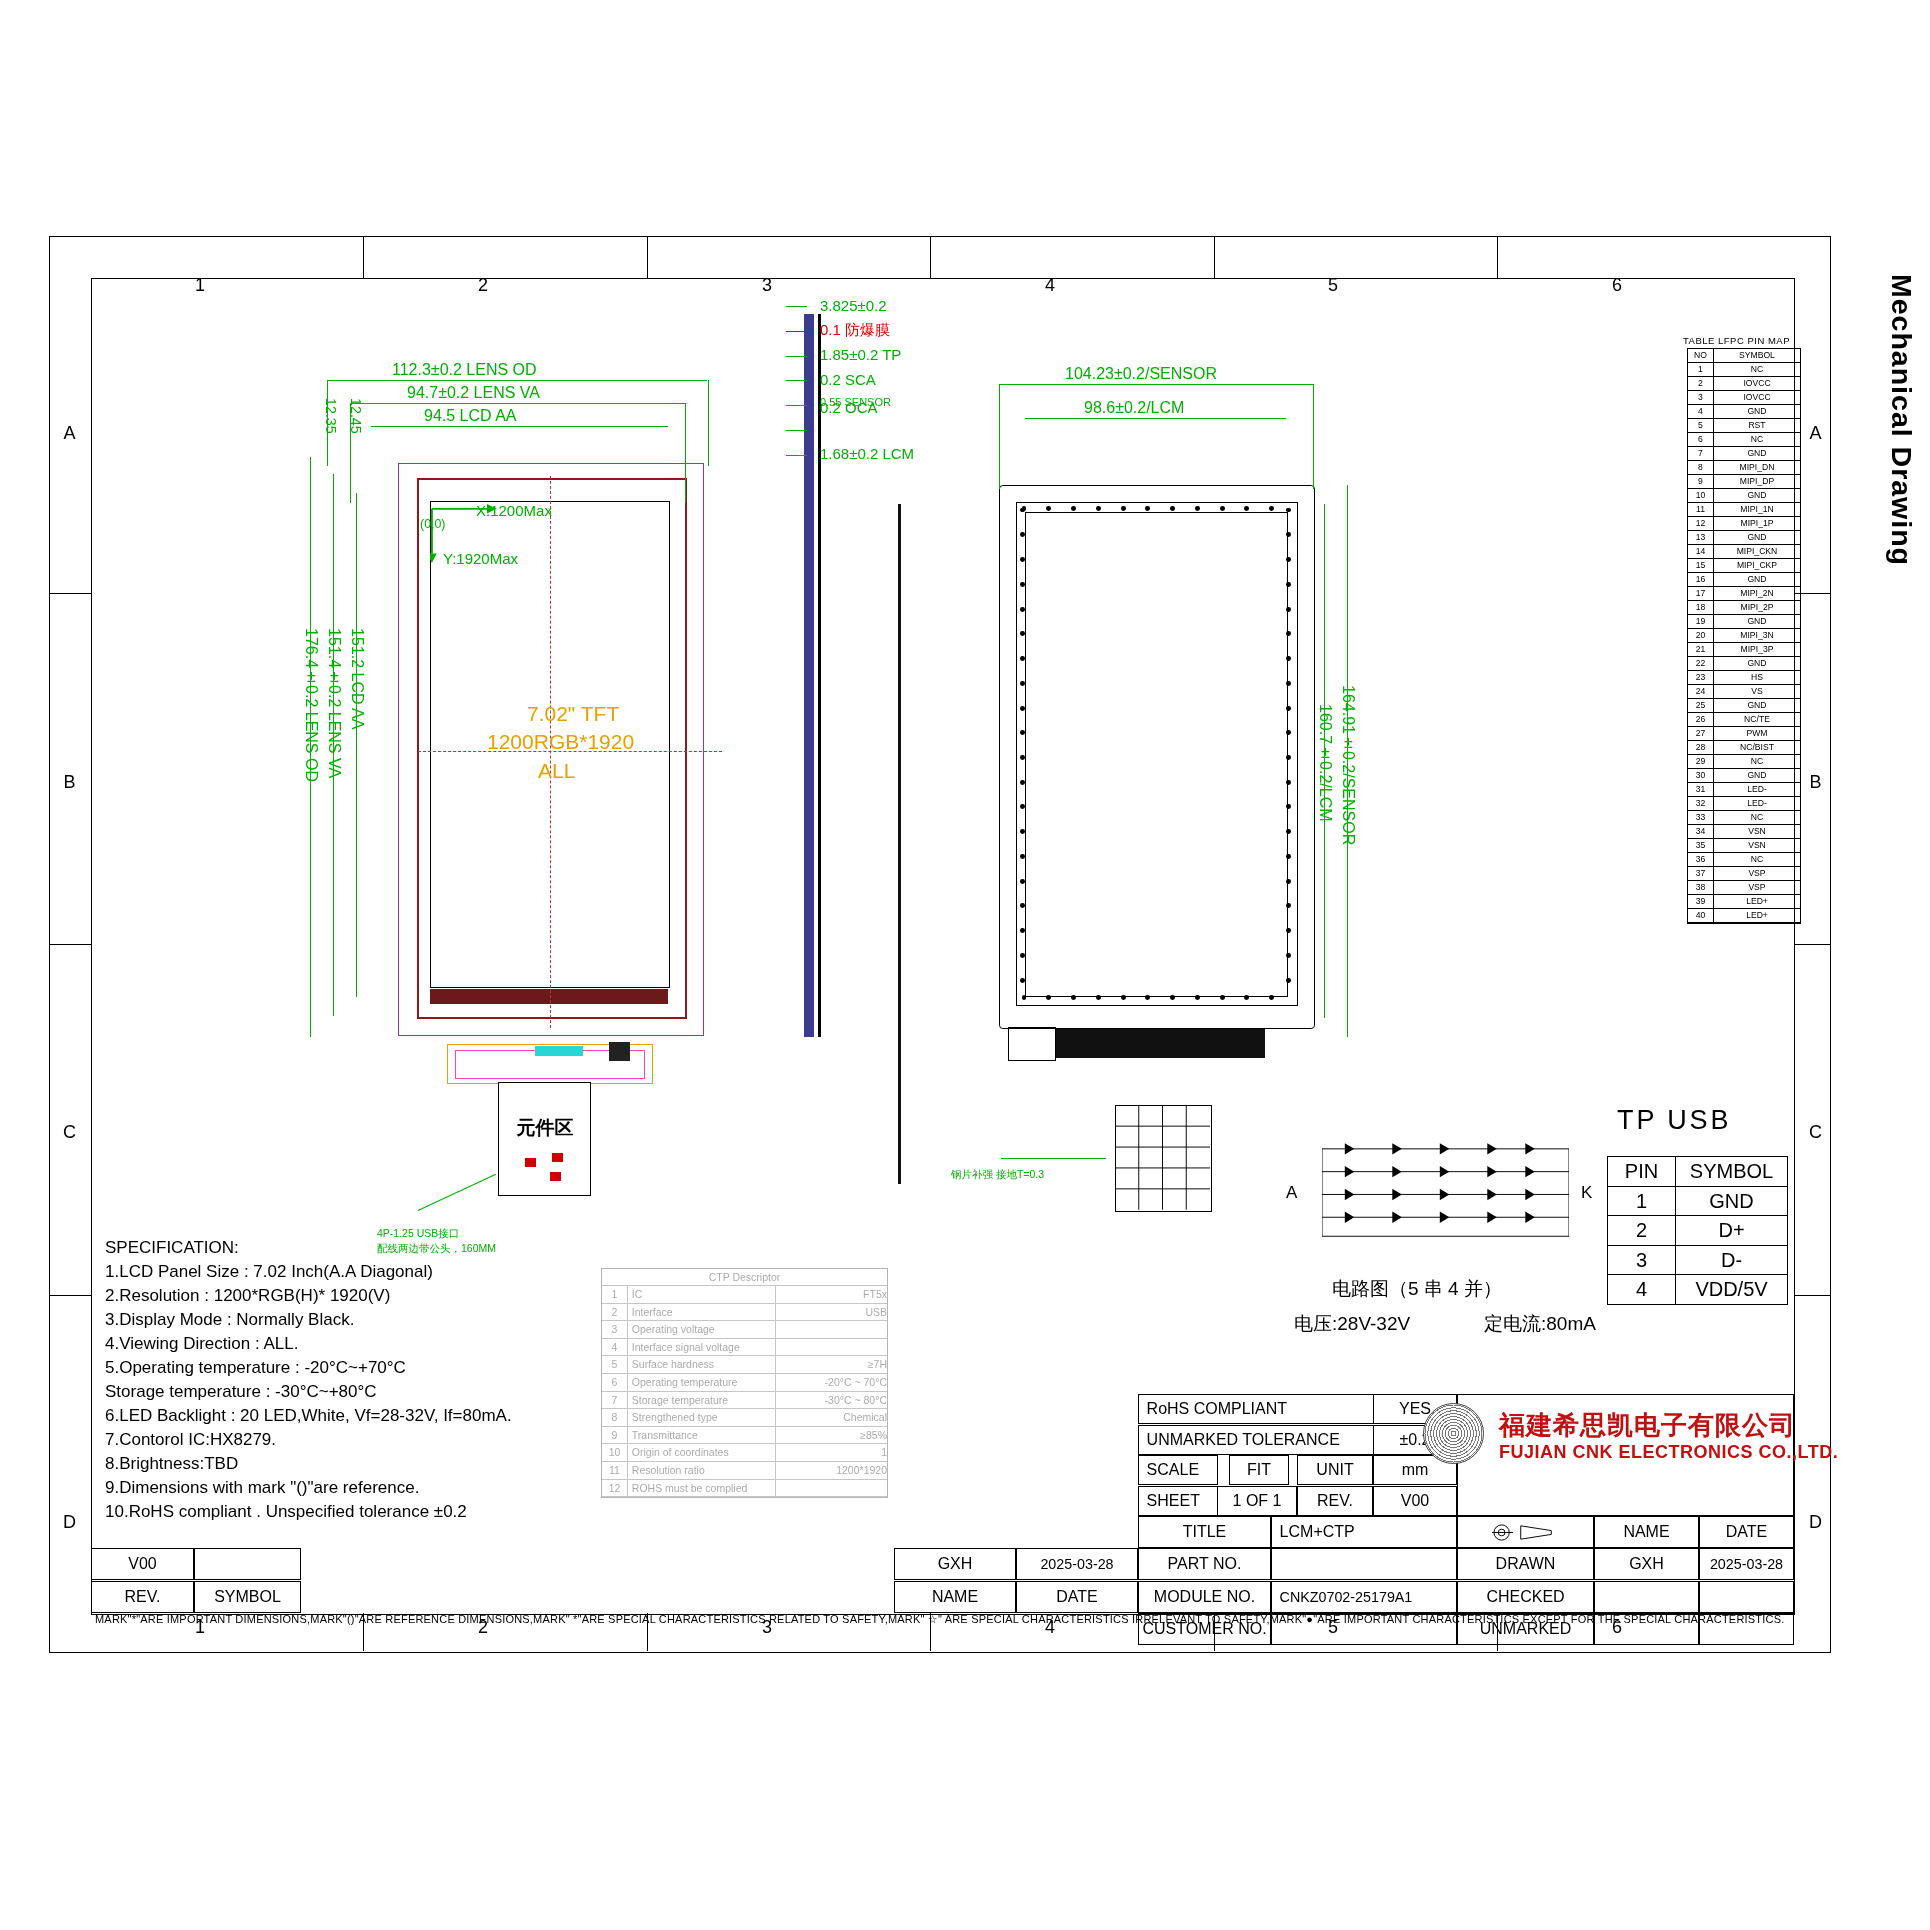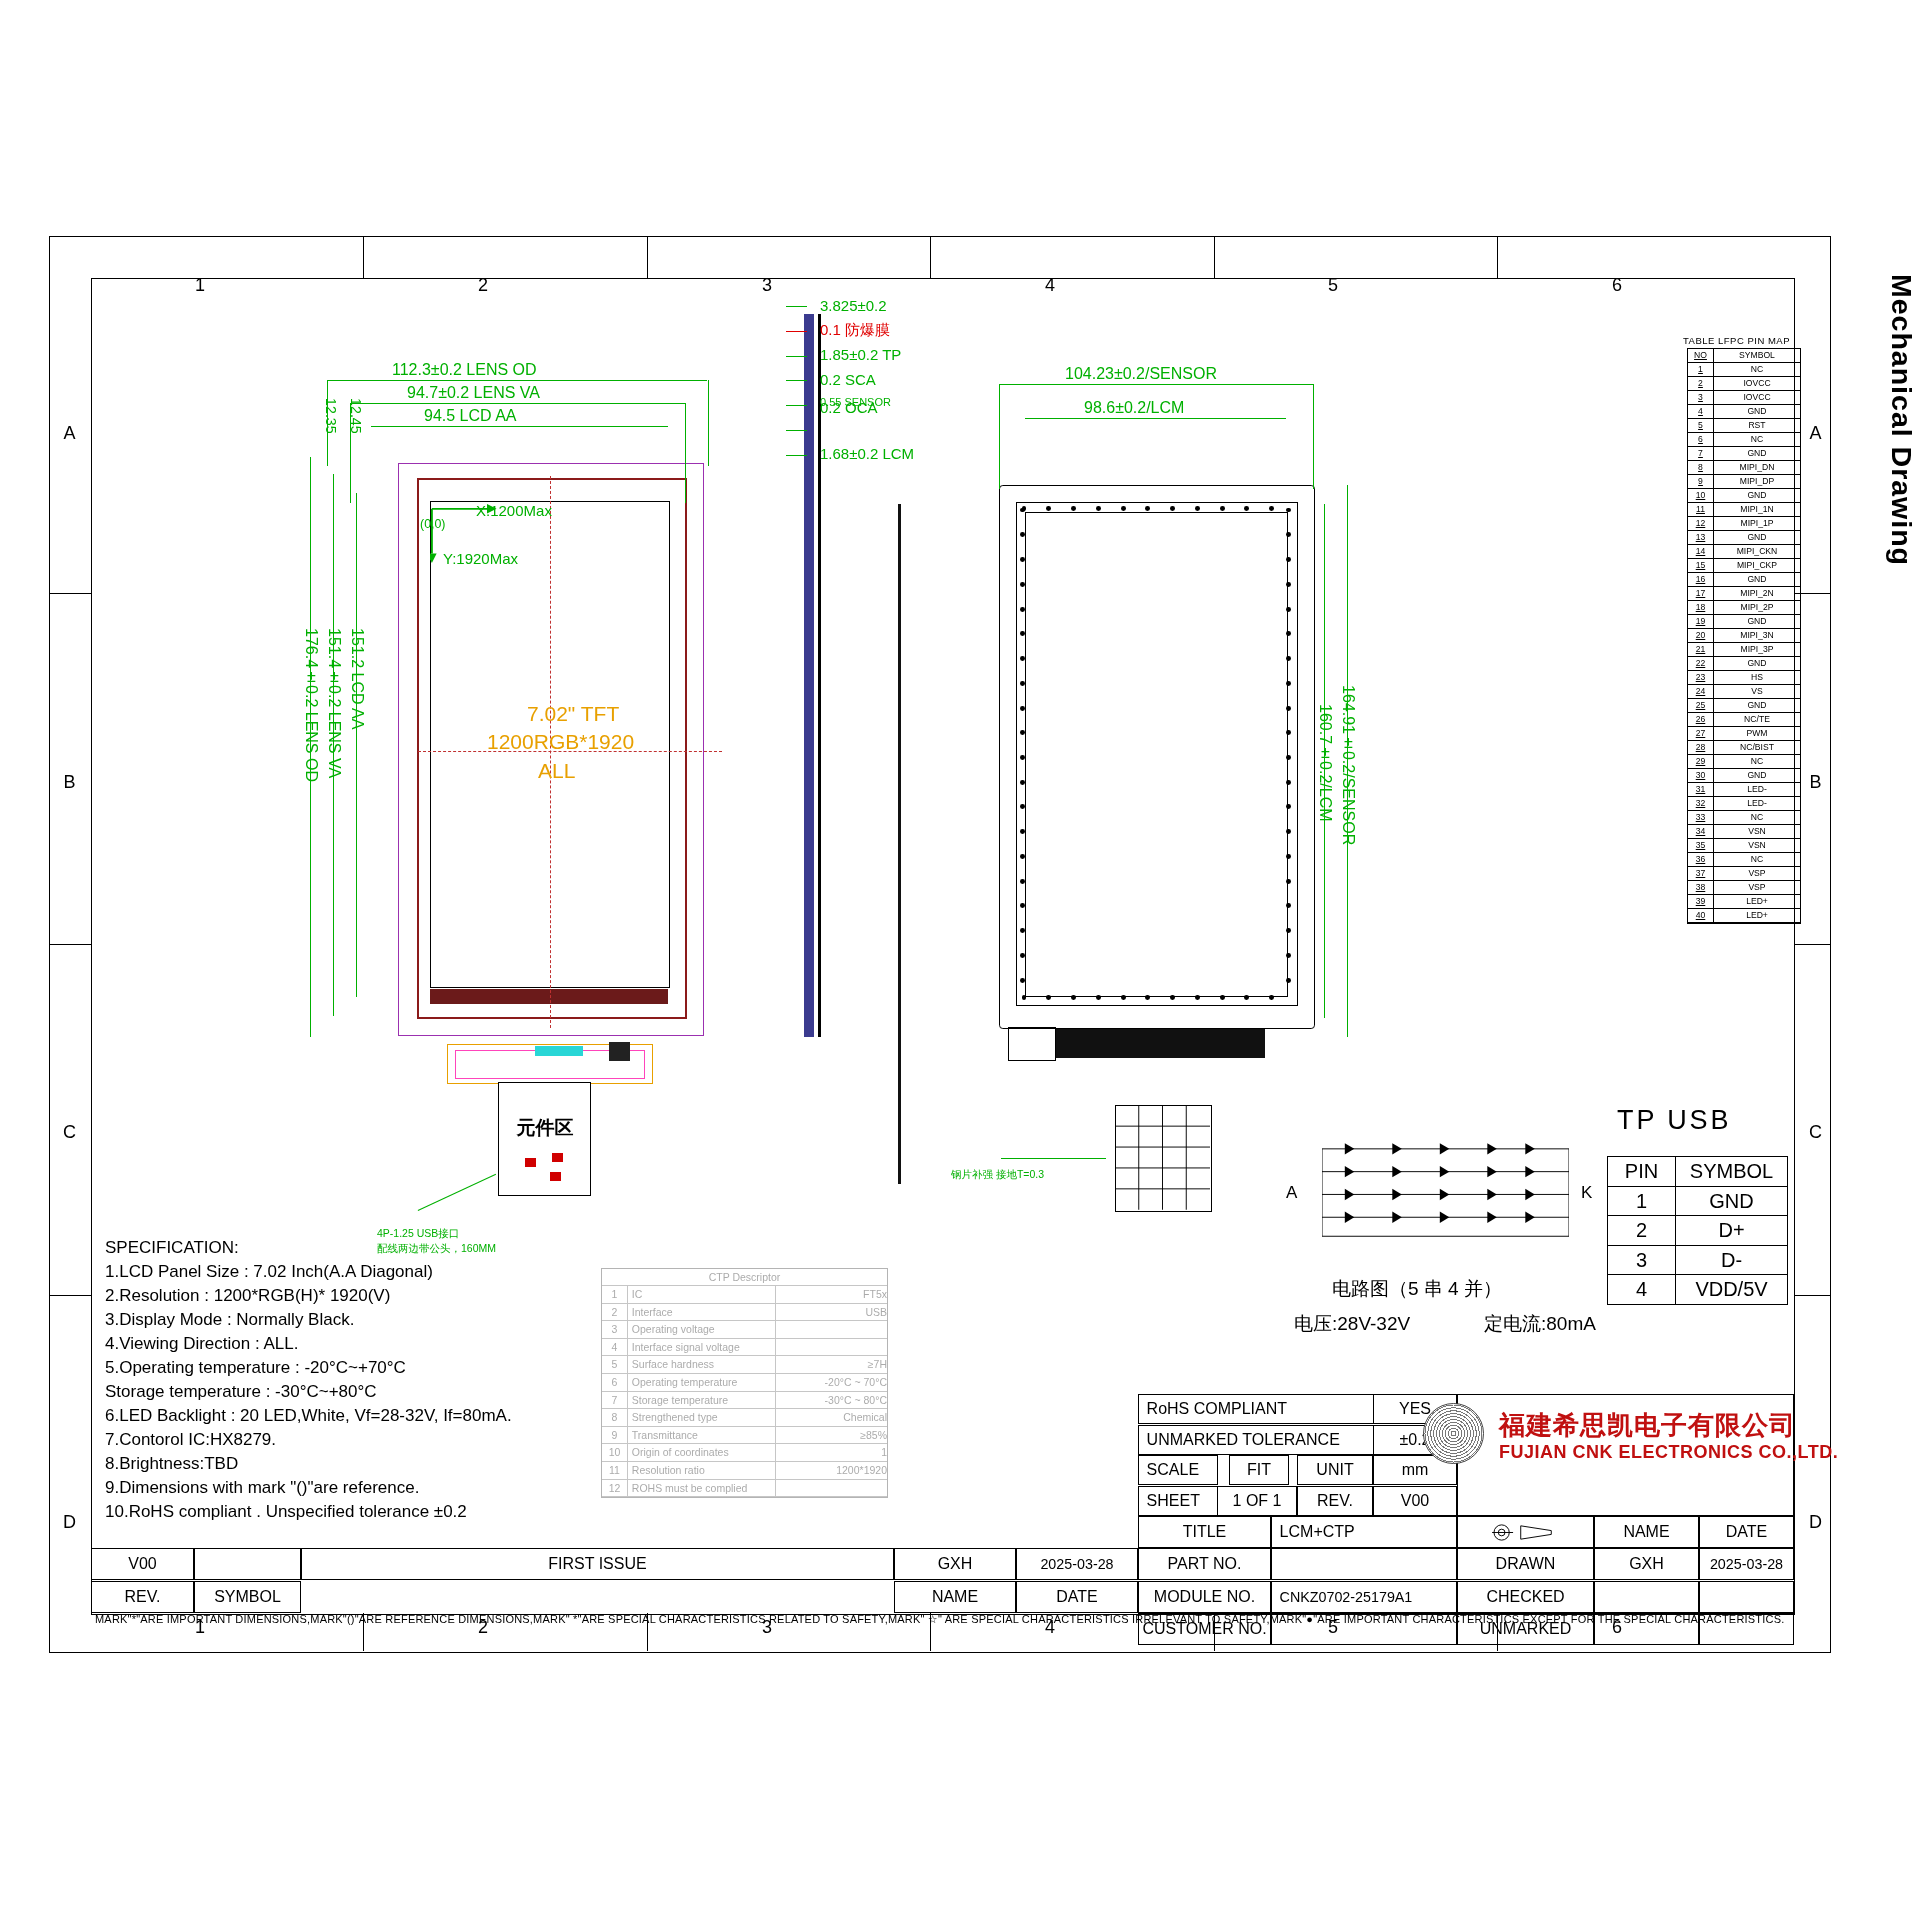--- a/index.html
+++ b/index.html
@@ -64,21 +64,21 @@
   .tp-icbox{position:absolute;left:1008px;top:1027px;width:46px;height:32px;border:1.4px solid #000;}
   .tp-tailbox{position:absolute;left:1115px;top:1105px;width:95px;height:105px;border:1.4px solid #000;}
   .tp-grid{position:absolute;left:1115px;top:1105px;width:95px;height:105px;}
 
   
   .circuit{position:absolute;left:1322px;top:1141px;width:247px;height:105px;}
 
   
   .pintable{position:absolute;left:1687px;top:348px;width:112px;border:1px solid #000;font-size:8.6px;}
   .pintable .row{display:flex;border-bottom:1px solid #000;height:13px;line-height:13px;}
-  .pintable .c1{width:25px;text-align:center;border-right:1px solid #000;text-decoration:underline;}
+  .pintable .c1{width:25px;text-align:center;border-right:1px solid #000;}
   .pintable .c2{flex:1;text-align:center;}
   .pintable-cap{position:absolute;left:1683px;top:335px;font-size:9.5px;letter-spacing:0.5px;}
 
   
   .tpusb-title{position:absolute;left:1617px;top:1105px;font-size:27px;letter-spacing:2.9px;}
   .tpusb{position:absolute;left:1607px;top:1156px;width:179px;border:1.4px solid #000;font-size:20px;}
   .tpusb .row{display:flex;border-bottom:1.4px solid #000;height:28.5px;line-height:28.5px;}
   .tpusb .row:last-child{border-bottom:none;}
   .tpusb .c1{width:67px;text-align:center;border-right:1.4px solid #000;}
   .tpusb .c2{flex:1;text-align:center;}
@@ -685,21 +685,20 @@
   <div class="tb c" style="left:1699px;top:1548px;width:95px;height:32px;font-size:14.3px;">2025-03-28</div>
   <div class="tb c" style="left:1457px;top:1581px;width:137px;height:32px;">CHECKED</div>
   <div class="tb c" style="left:1594px;top:1581px;width:105px;height:32px;"></div>
   <div class="tb c" style="left:1699px;top:1581px;width:95px;height:32px;"></div>
   <div class="tb c" style="left:1457px;top:1613px;width:137px;height:32px;">UNMARKED</div>
   <div class="tb c" style="left:1594px;top:1613px;width:105px;height:32px;"></div>
   <div class="tb c" style="left:1699px;top:1613px;width:95px;height:32px;"></div>
 
   <div class="tb c" style="left:91px;top:1548px;width:103px;height:32px;">V00</div>
   <div class="tb c" style="left:194px;top:1548px;width:107px;height:32px;"></div>
-  <div class="tb c" style="left:301px;top:1548px;width:593px;height:32px;">FIRST ISSUE</div>
   <div class="tb c" style="left:894px;top:1548px;width:122px;height:32px;">GXH</div>
   <div class="tb c" style="left:1016px;top:1548px;width:122px;height:32px;font-size:14.3px;">2025-03-28</div>
 
   <div class="tb c" style="left:91px;top:1581px;width:103px;height:32px;">REV.</div>
   <div class="tb c" style="left:194px;top:1581px;width:107px;height:32px;">SYMBOL</div>
   <div class="tb c" style="left:894px;top:1581px;width:122px;height:32px;">NAME</div>
   <div class="tb c" style="left:1016px;top:1581px;width:122px;height:32px;">DATE</div>
 
   <div class="footnote">MARK"*"ARE IMPORTANT DIMENSIONS,MARK"()"ARE REFERENCE DIMENSIONS,MARK" *"ARE SPECIAL CHARACTERISTICS RELATED TO SAFETY,MARK" ☆" ARE SPECIAL CHARACTERISTICS IRRELEVANT TO SAFETY,MARK"●"ARE IMPORTANT CHARACTERISTICS EXCEPT FOR THE SPECIAL CHARACTERISTICS.</div>
 

